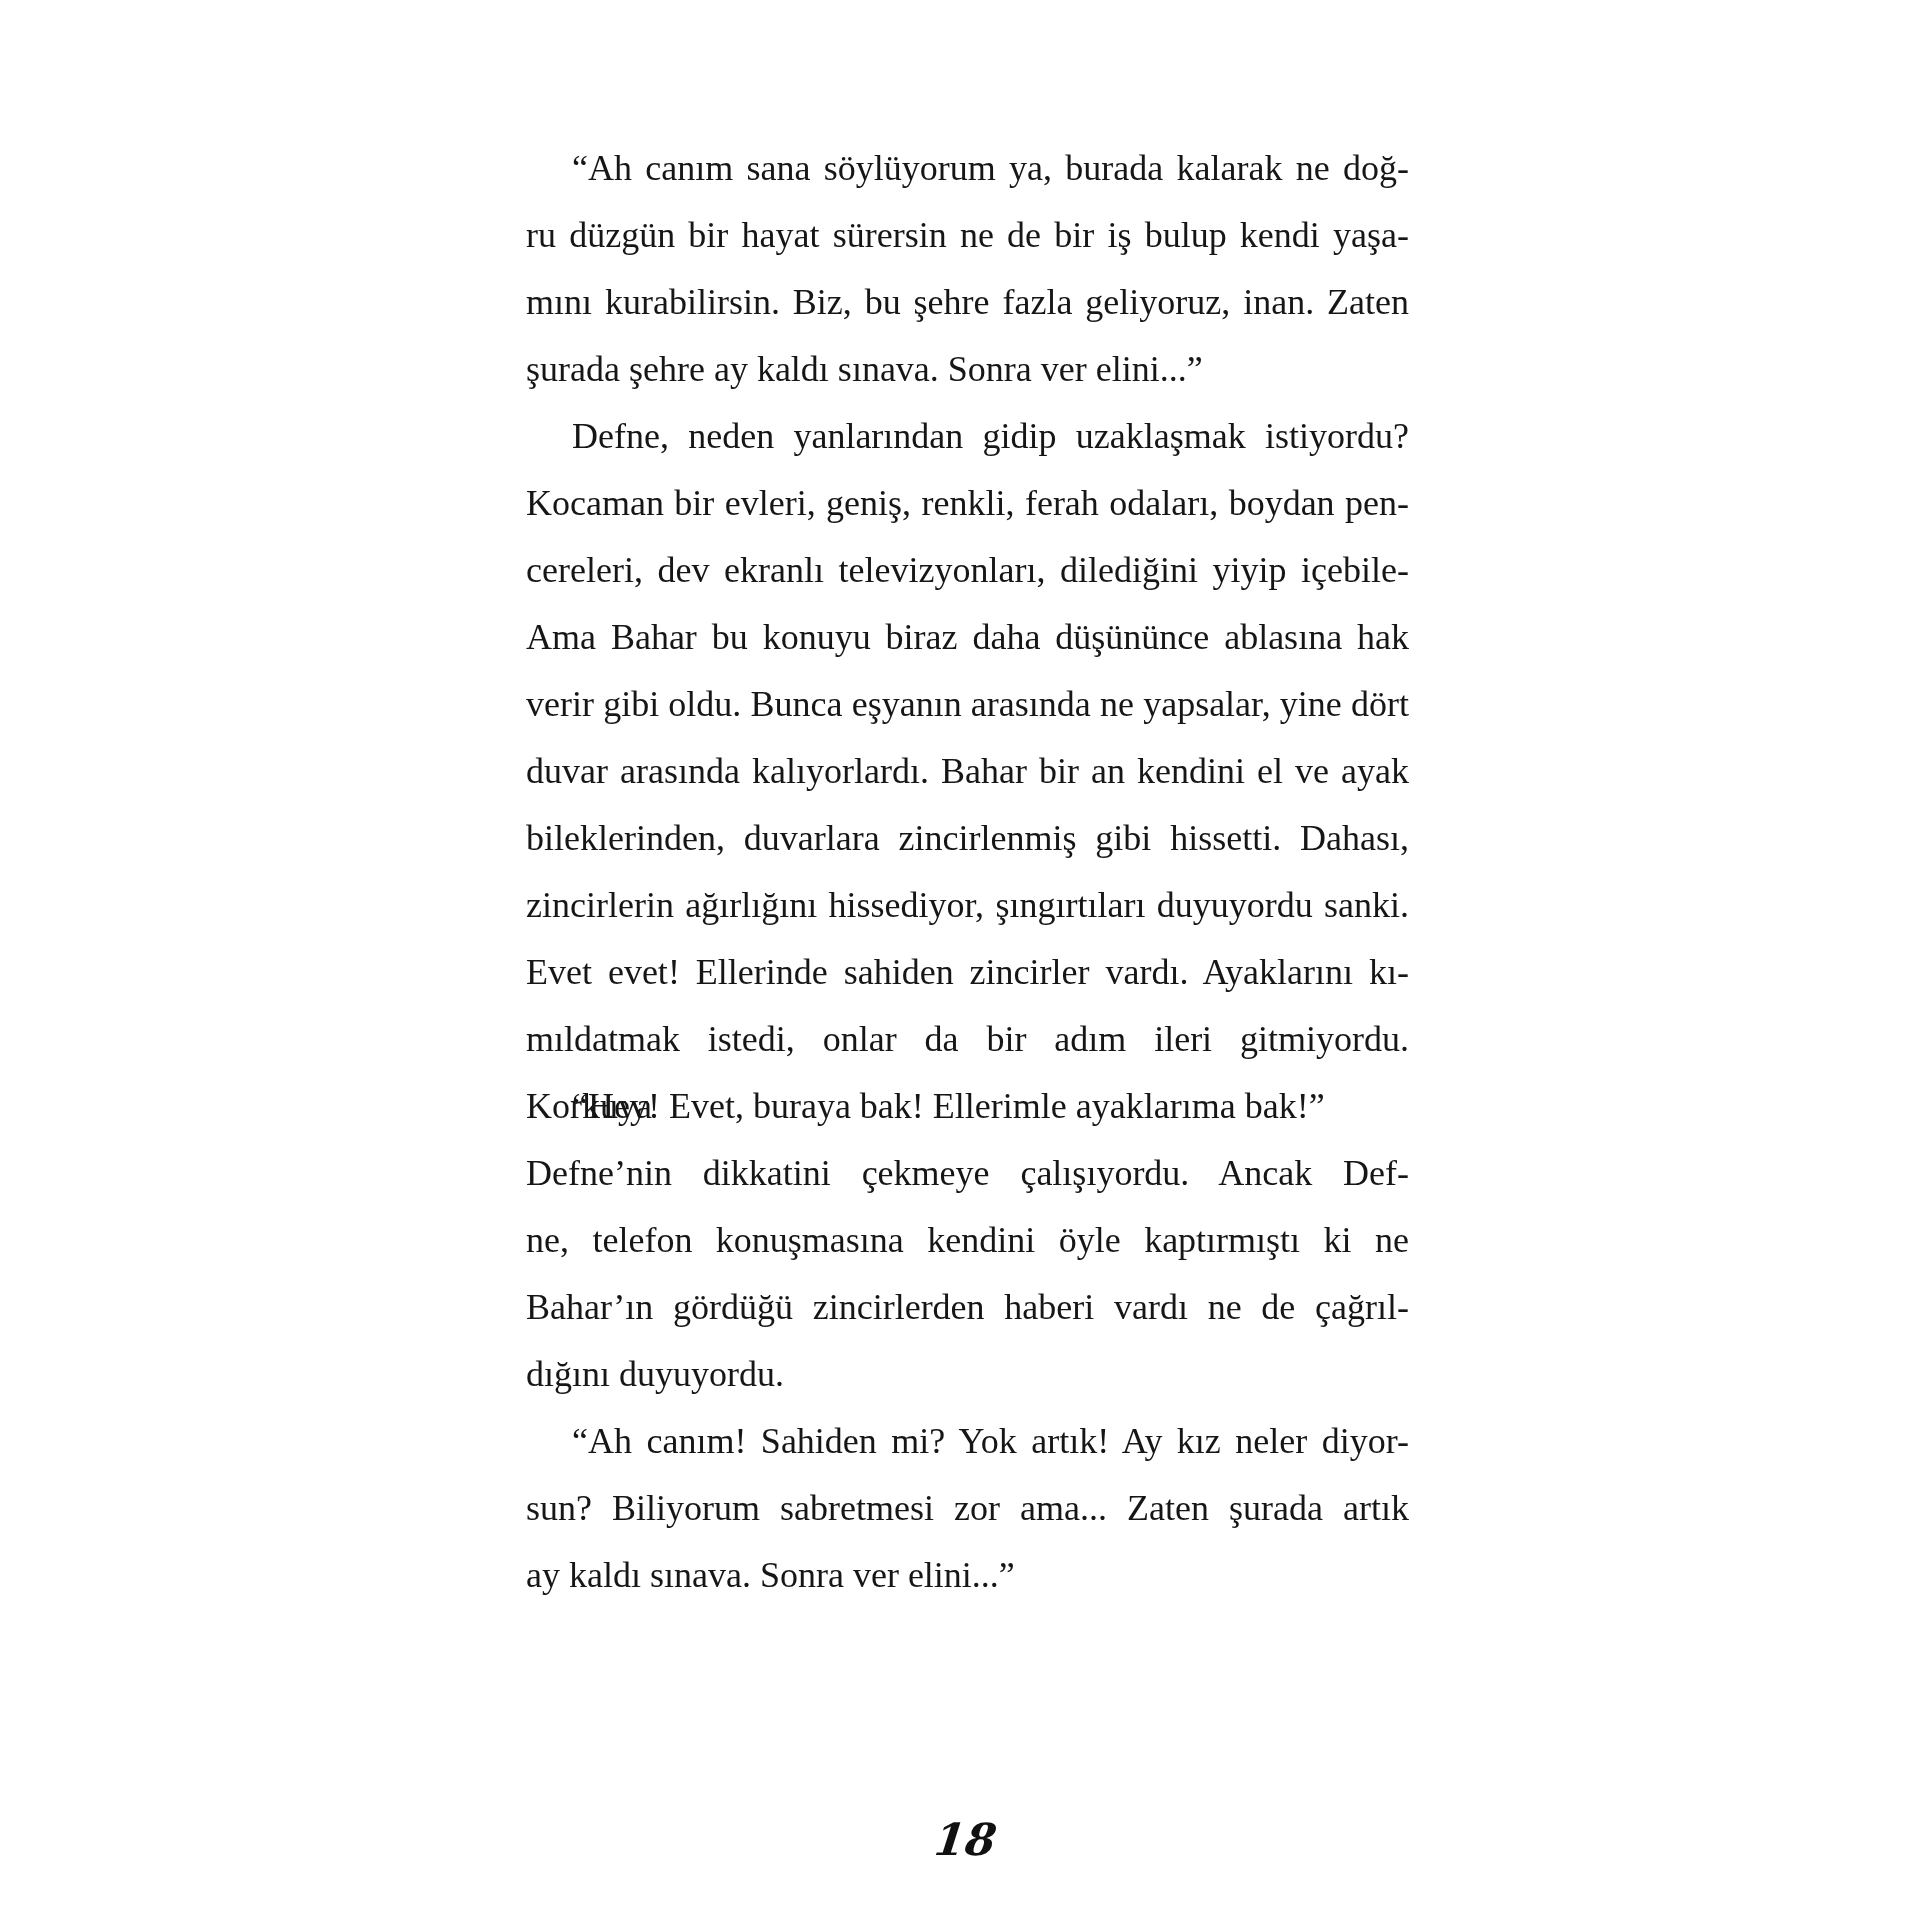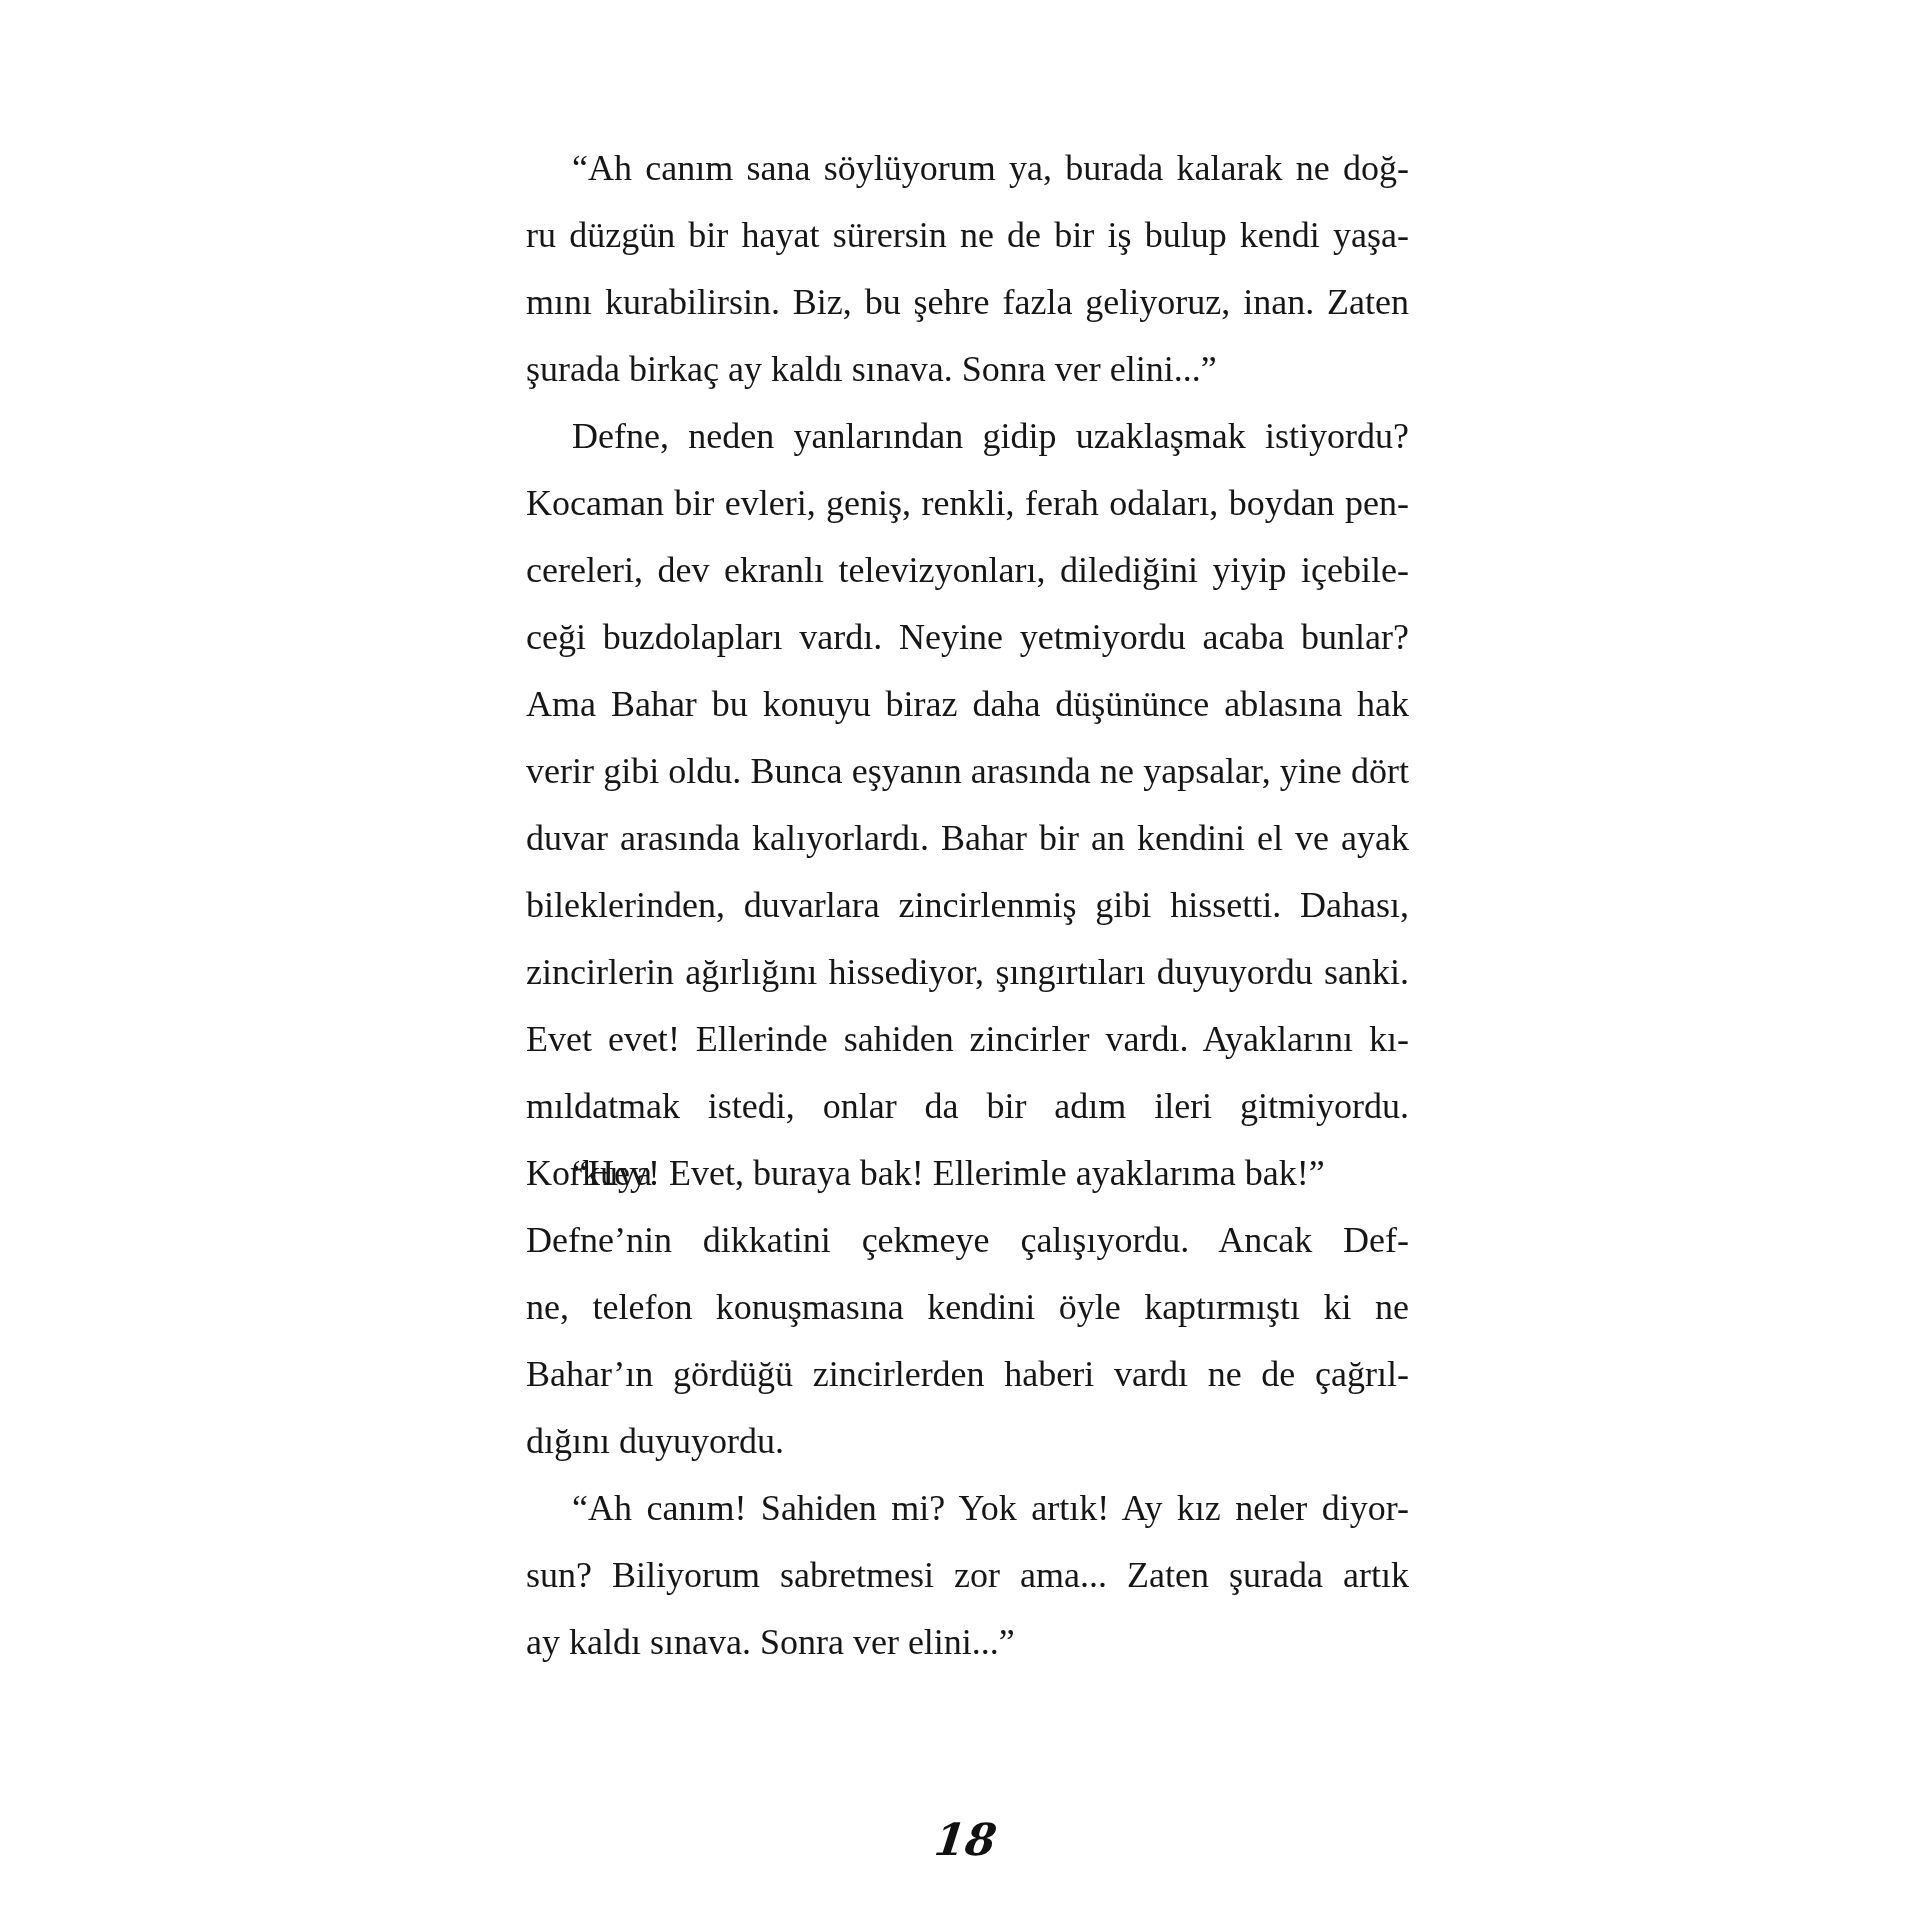--- a/index.html
+++ b/index.html
@@ -65,27 +65,26 @@
 </style>
 </head>
 <body>
 
 <div class="book-page">
   <div class="page-text">
       <div class="para">
         <div class="line first just">“Ah canım sana söylüyorum ya, burada kalarak ne doğ-</div>
         <div class="line just">ru düzgün bir hayat sürersin ne de bir iş bulup kendi yaşa-</div>
         <div class="line just">mını kurabilirsin. Biz, bu şehre fazla geliyoruz, inan. Zaten</div>
-        <div class="line last">şurada birkaç ay kaldı sınava. Sonra ver elini...”</div>
+        <div class="line last">şurada şehre ay kaldı sınava. Sonra ver elini...”</div>
       </div>
       <div class="para">
         <div class="line first just">Defne, neden yanlarından gidip uzaklaşmak istiyordu?</div>
         <div class="line just">Kocaman bir evleri, geniş, renkli, ferah odaları, boydan pen-</div>
         <div class="line just">cereleri, dev ekranlı televizyonları, dilediğini yiyip içebile-</div>
-        <div class="line just">ceği buzdolapları vardı. Neyine yetmiyordu acaba bunlar?</div>
         <div class="line just">Ama Bahar bu konuyu biraz daha düşününce ablasına hak</div>
         <div class="line just">verir gibi oldu. Bunca eşyanın arasında ne yapsalar, yine dört</div>
         <div class="line just">duvar arasında kalıyorlardı. Bahar bir an kendini el ve ayak</div>
         <div class="line just">bileklerinden, duvarlara zincirlenmiş gibi hissetti. Dahası,</div>
         <div class="line just">zincirlerin ağırlığını hissediyor, şıngırtıları duyuyordu sanki.</div>
         <div class="line just">Evet evet! Ellerinde sahiden zincirler vardı. Ayaklarını kı-</div>
         <div class="line just">mıldatmak istedi, onlar da bir adım ileri gitmiyordu. Korkuya</div>
       </div>
       <div class="para">
         <div class="line first last">“Hey! Evet, buraya bak! Ellerimle ayaklarıma bak!”</div>

